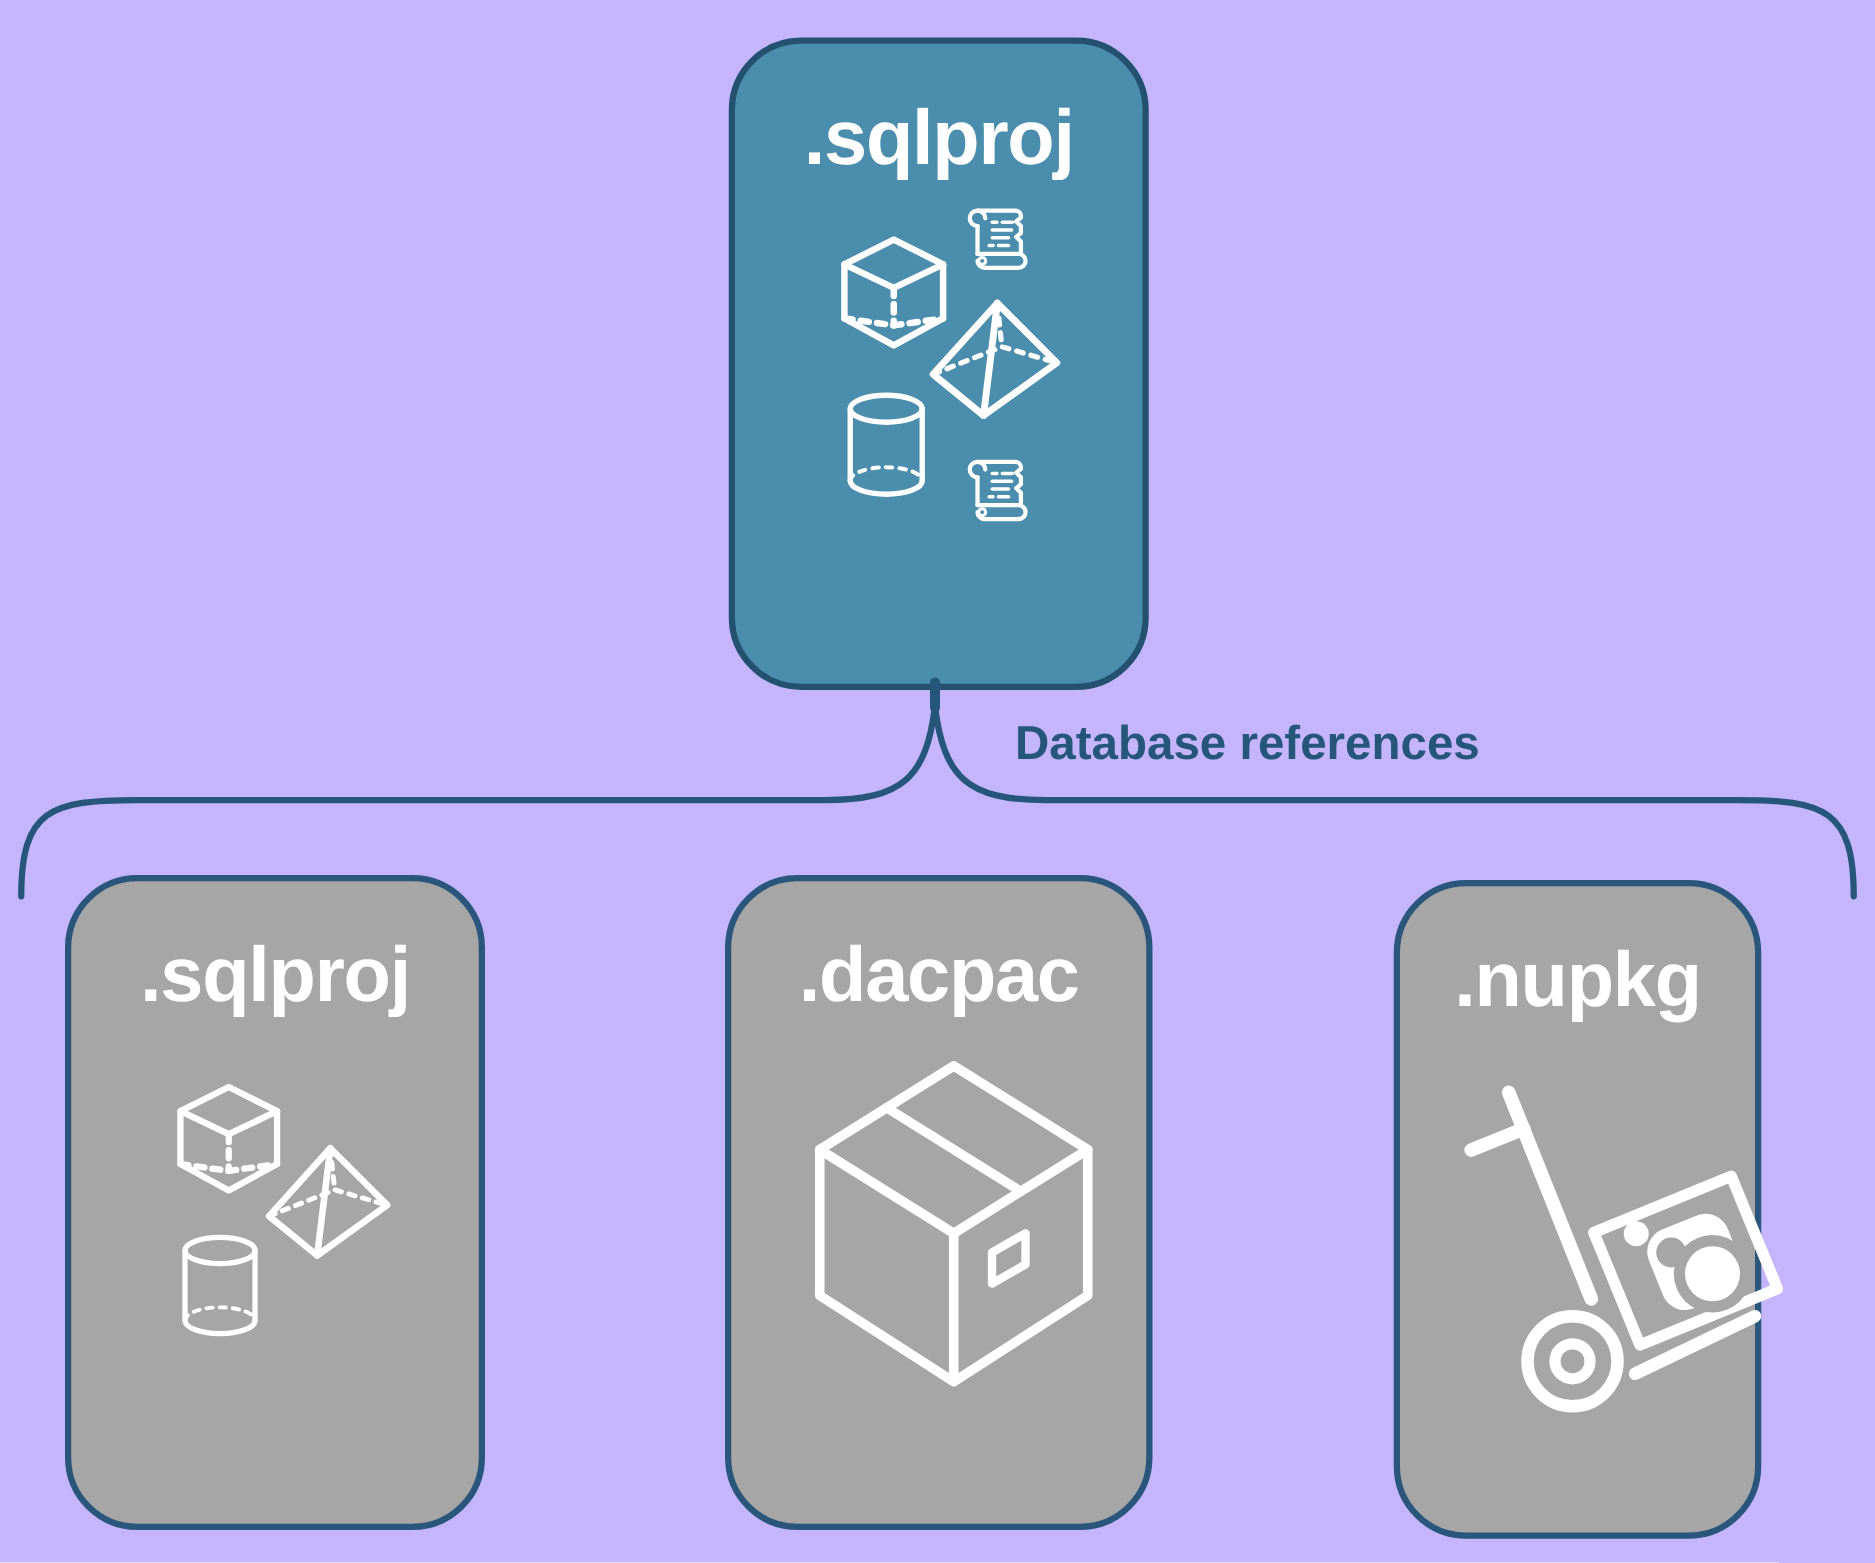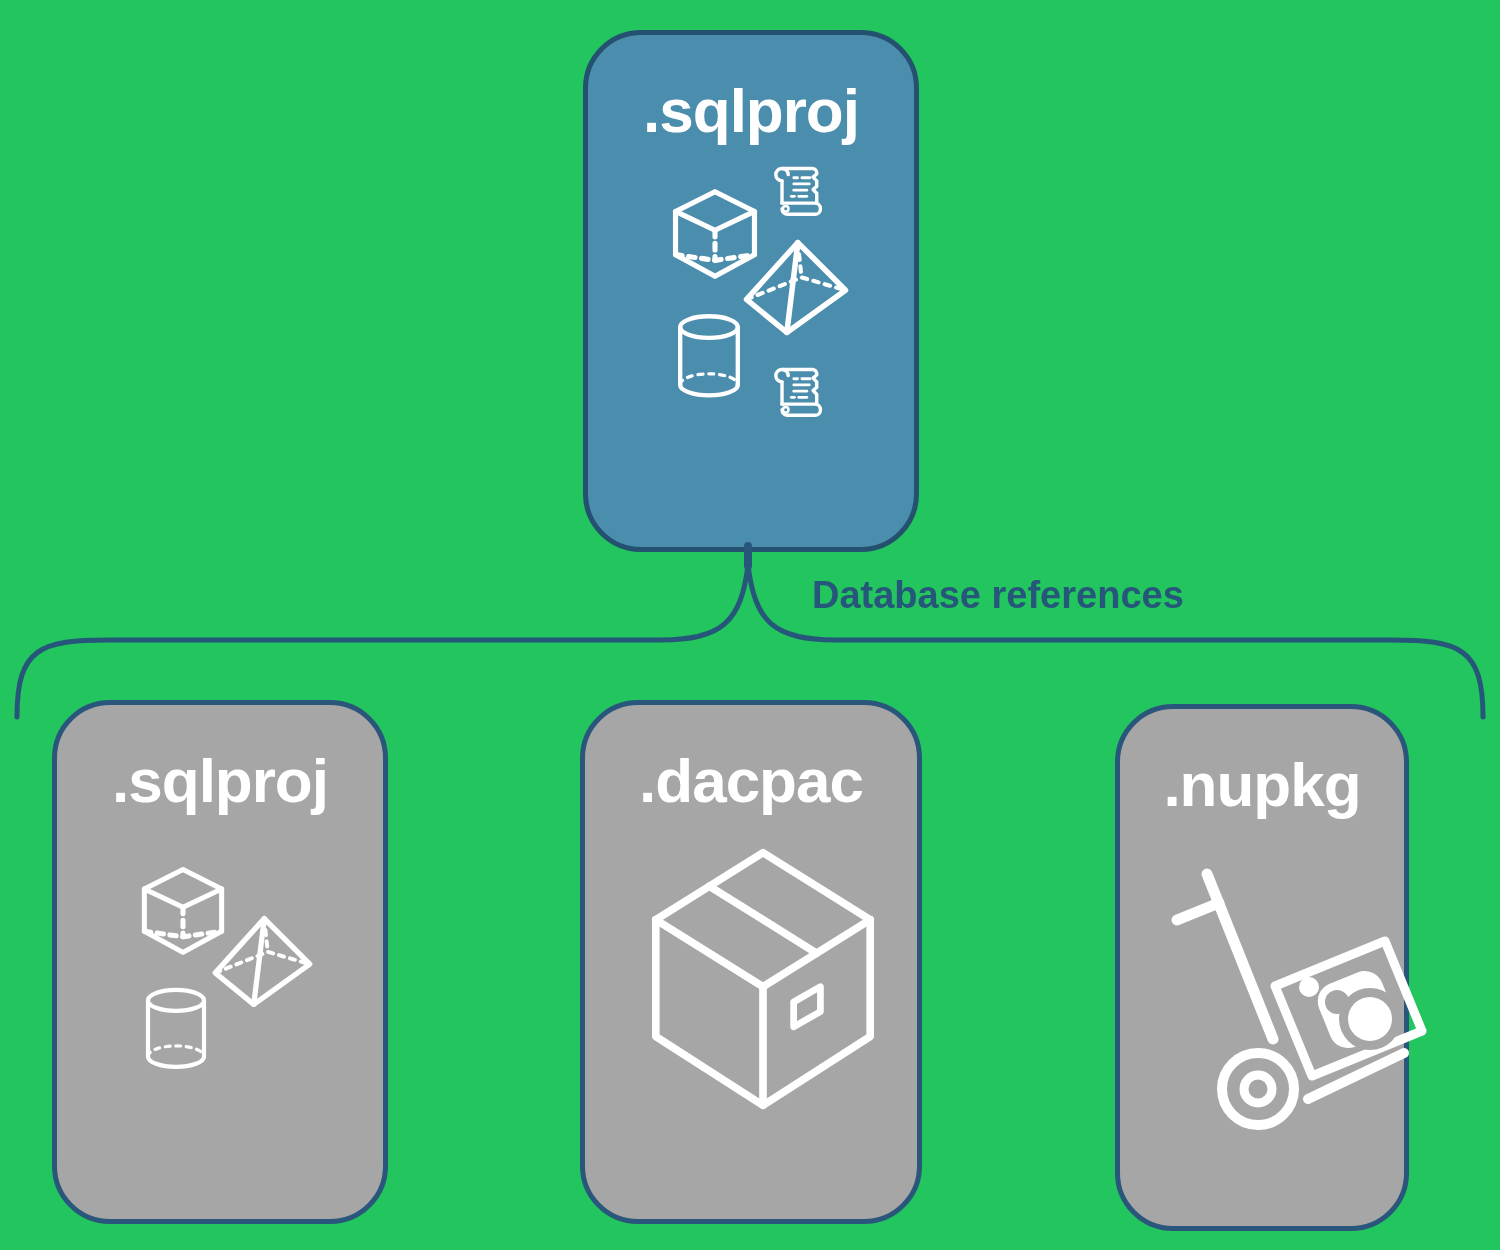--- a/index.html
+++ b/index.html
@@ -1,17 +1,17 @@
 <!DOCTYPE html>
 <html><head>
 <meta charset="utf-8">
 <style>
   html,body{margin:0;padding:0;background:#ffffff;}
   #stage{
-    position:relative;width:1500px;height:1250px;background:#22c55e;overflow:hidden;
+    position:relative;width:1500px;height:1250px;background:#c4b5fd;overflow:hidden;
     font-family:"Liberation Sans", sans-serif;
   }
   .node{
     position:absolute;border-radius:58px;box-sizing:border-box;
   }
   .node-root{
     left:583px;top:30px;width:336px;height:522px;
     background:#4a8dac;border:5px solid #24516f;
   }
   .node-child{

